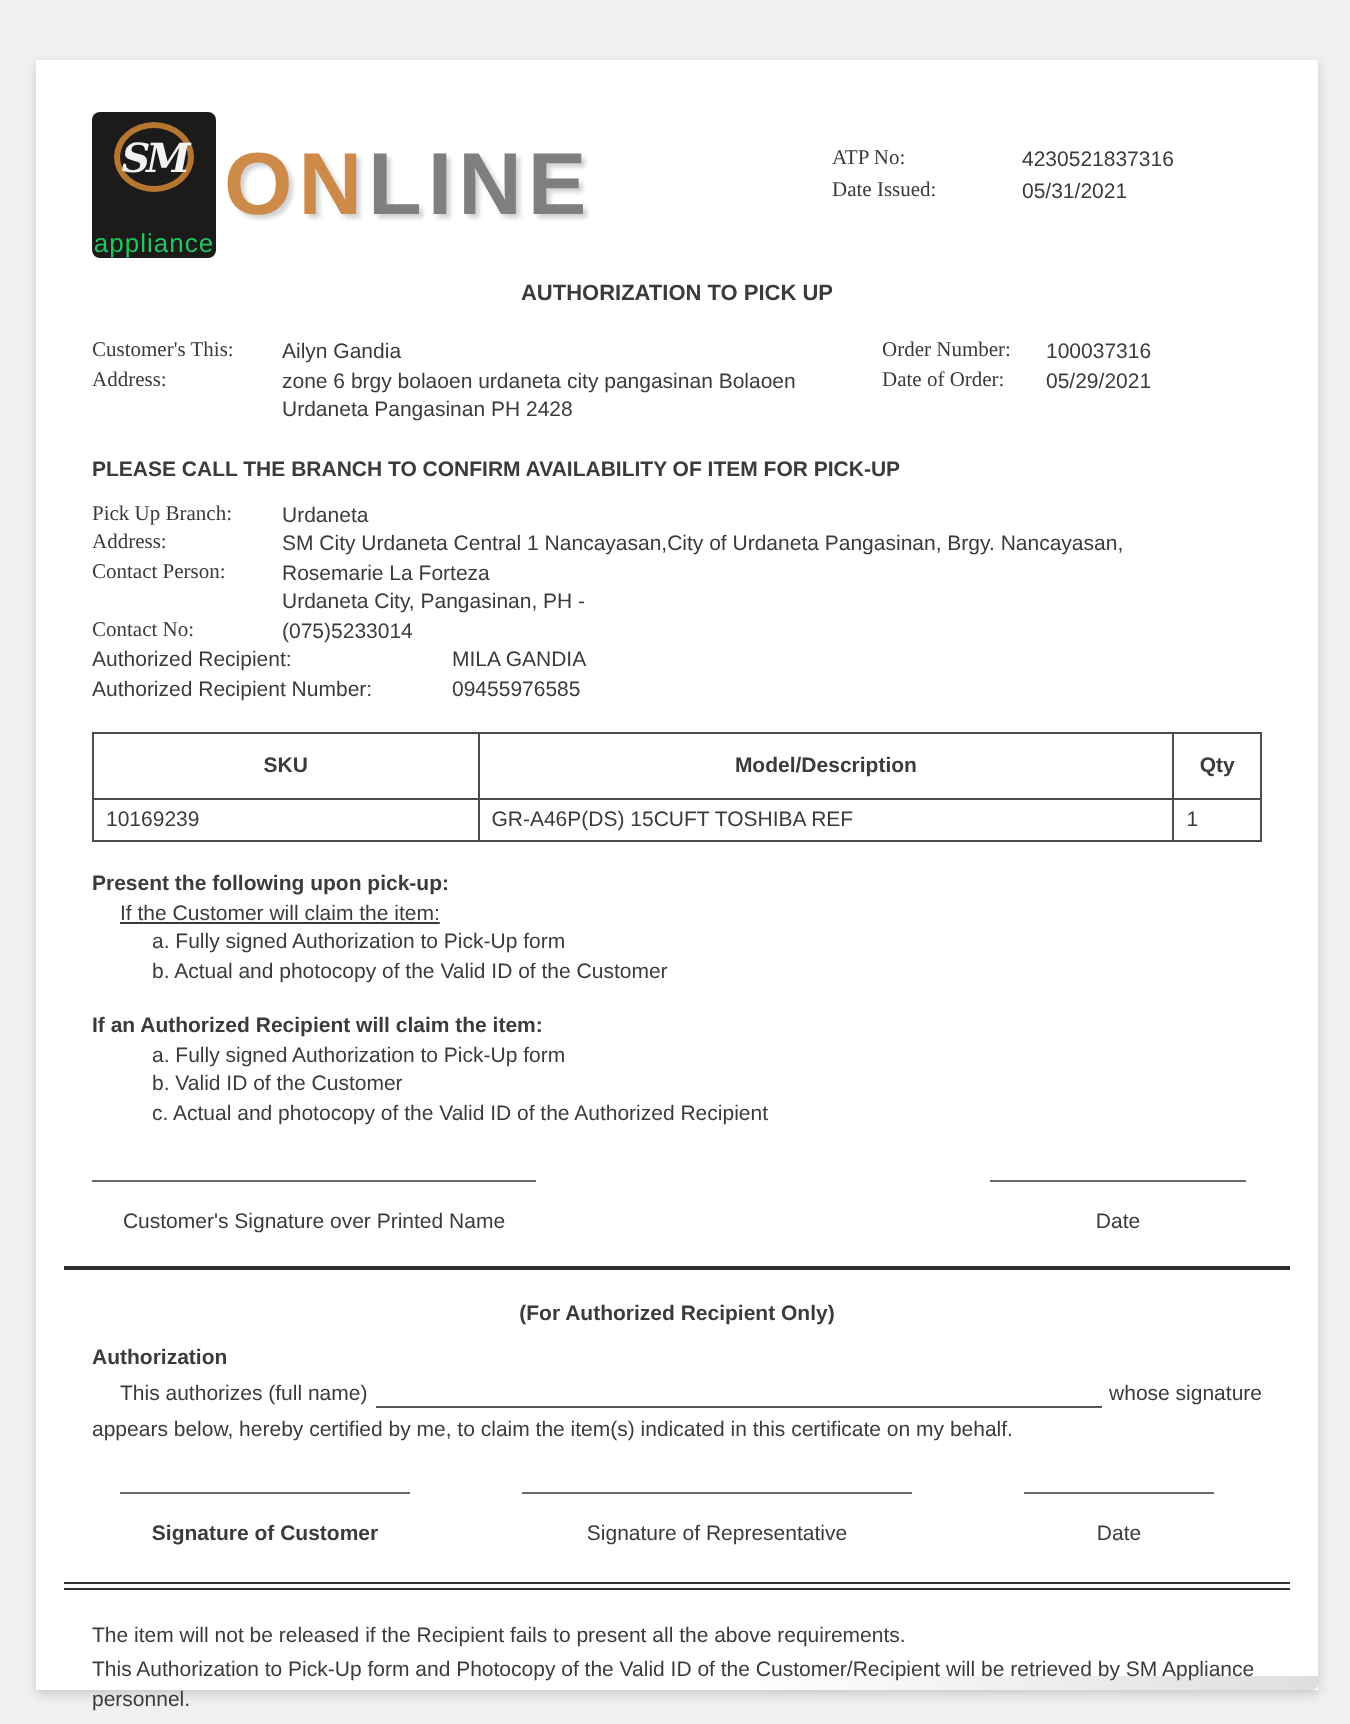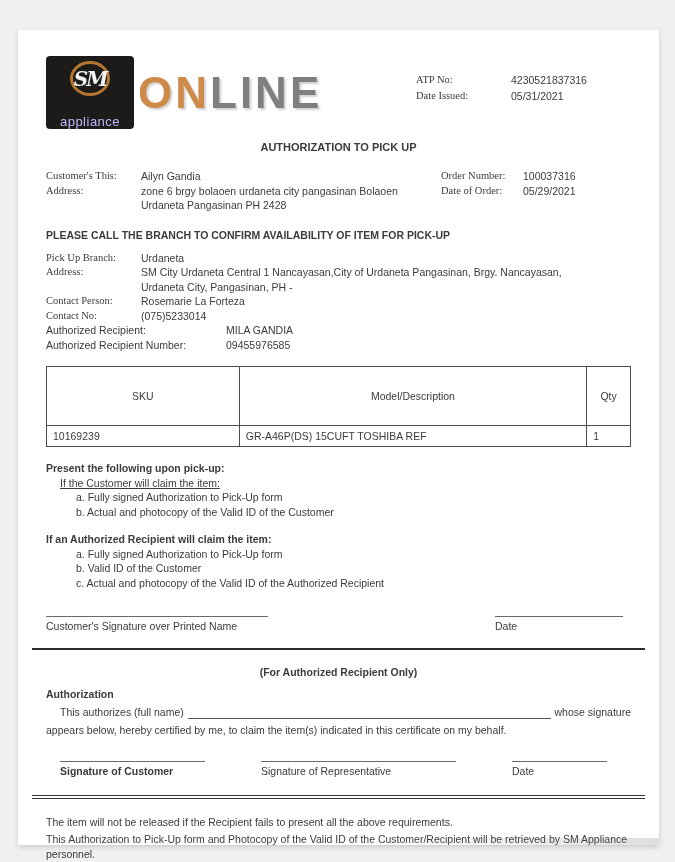--- a/index.html
+++ b/index.html
@@ -15,33 +15,33 @@
     position:absolute; left:18px; top:30px;
     width:641px; height:815px;
     background:#ffffff;
     box-shadow:0 2px 5px rgba(0,0,0,0.16);
   }
   .content { padding:26px 28px 0 28px; position:relative; height:100%; }
 
   
   .hdr { display:flex; align-items:flex-start; }
   .logo-box {
-    width:88px; height:73px; background:#1c1b19; border-radius:4px;
+    width:62px; height:73px; background:#1c1b19; border-radius:4px;
     display:flex; flex-direction:column; align-items:center; justify-content:flex-start;
     padding-top:5px; flex:0 0 auto;
   }
   .logo-circle {
     width:40px; height:40px; border-radius:50%; border:3px solid #b5762f;
     display:flex; align-items:center; justify-content:center;
   }
   .logo-sm {
     color:#f3f3f3; font-family:"DejaVu Serif", serif; font-style:italic;
     font-weight:bold; font-size:20px; letter-spacing:-2px;
   }
-  .logo-appliance { color:#c4b5fd; font-size:13px; letter-spacing:0.5px; margin-top:18px; }
+  .logo-appliance { color:#22c55e; font-size:13px; letter-spacing:0.5px; margin-top:18px; }
   .online-word {
     font-size:44px; font-weight:700; letter-spacing:3px; line-height:73px;
     margin-left:4px; color:#7f7f7f;
     text-shadow:2px 2px 2px rgba(0,0,0,0.18);
   }
   .online-word .on { color:#cd8a48; }
   .hdr-right { margin-left:auto; margin-top:16px; font-size:10.5px; line-height:16px; width:215px; }
   .hdr-right .pair { display:flex; }
   .hdr-right .lbl { width:72px; }
 
@@ -60,35 +60,35 @@
 
   .branch-notice { font-weight:bold; font-size:10.5px; margin-top:16px; }
   .branch-block { margin-top:10px; }
 
   
   table.items {
     width:100%; border-collapse:collapse; margin-top:14px;
     font-size:10.5px;
   }
   table.items th, table.items td { border:1px solid #4c4c4c; }
-  table.items th { font-weight:normal; text-align:center; padding:23px 4px; }
+  table.items th { font-weight:bold; text-align:center; padding:10px 4px; }
   table.items td { padding:4px 6px; }
   .col-sku { width:33%; }
   .col-model { width:59.5%; }
   .col-qty { width:7.5%; }
 
   .present { margin-top:14px; font-size:10.5px; line-height:14.5px; }
   .present .h { font-weight:bold; }
   .ind1 { margin-left:14px;text-decoration:underline; }
   .ind2 { margin-left:30px; }
   .recipient-claim { margin-top:13px; }
 
   
   .sig-row1 { display:flex; justify-content:space-between; margin-top:26px; font-size:10.5px; }
-  .sig-box { border-top:1px solid #6a6a6a; text-align:left; padding-top:3px; }
+  .sig-box { border-top:1px solid #6a6a6a; text-align:center; padding-top:14px; }
   .sig-cust { width:222px; }
   .sig-date1 { width:128px; margin-right:8px; }
 
   .divider1 { border-top:2px solid #2d2d2d; margin:16px -14px 0 -14px; }
   .divider2 { height:4px; border-top:1px solid #333; border-bottom:1px solid #333; margin:18px -14px 0 -14px; }
 
   .recip-only-title { text-align:center; font-weight:bold; font-size:10.5px; margin-top:16px; }
   .auth-h { font-weight:bold; font-size:10.5px; margin-top:10px; }
   .auth-line { display:flex; font-size:10.5px; margin-top:5px; line-height:14px; }
   .auth-line .pre { margin-left:14px; white-space:nowrap; }
@@ -170,26 +170,26 @@
     <div class="branch-block">
       <div class="row">
         <span class="lbl">Pick Up Branch:</span>
         <span class="val">Urdaneta</span>
       </div>
       <div class="row">
         <span class="lbl">Address:</span>
         <span class="val">SM City Urdaneta Central 1 Nancayasan,City of Urdaneta Pangasinan, Brgy. Nancayasan,</span>
       </div>
       <div class="row">
+        <span class="lbl">Contact Person:</span>
+        <span class="val">Rosemarie La Forteza</span>
+      </div>
+      <div class="row">
         <span class="lbl"></span>
         <span class="val">Urdaneta City, Pangasinan, PH -</span>
-      </div>
-      <div class="row">
-        <span class="lbl">Contact Person:</span>
-        <span class="val">Rosemarie La Forteza</span>
       </div>
       <div class="row">
         <span class="lbl">Contact No:</span>
         <span class="val">(075)5233014</span>
       </div>
       <div class="row">
         <span class="lbl-wide">Authorized Recipient:</span>
         <span class="val">MILA GANDIA</span>
       </div>
       <div class="row">

